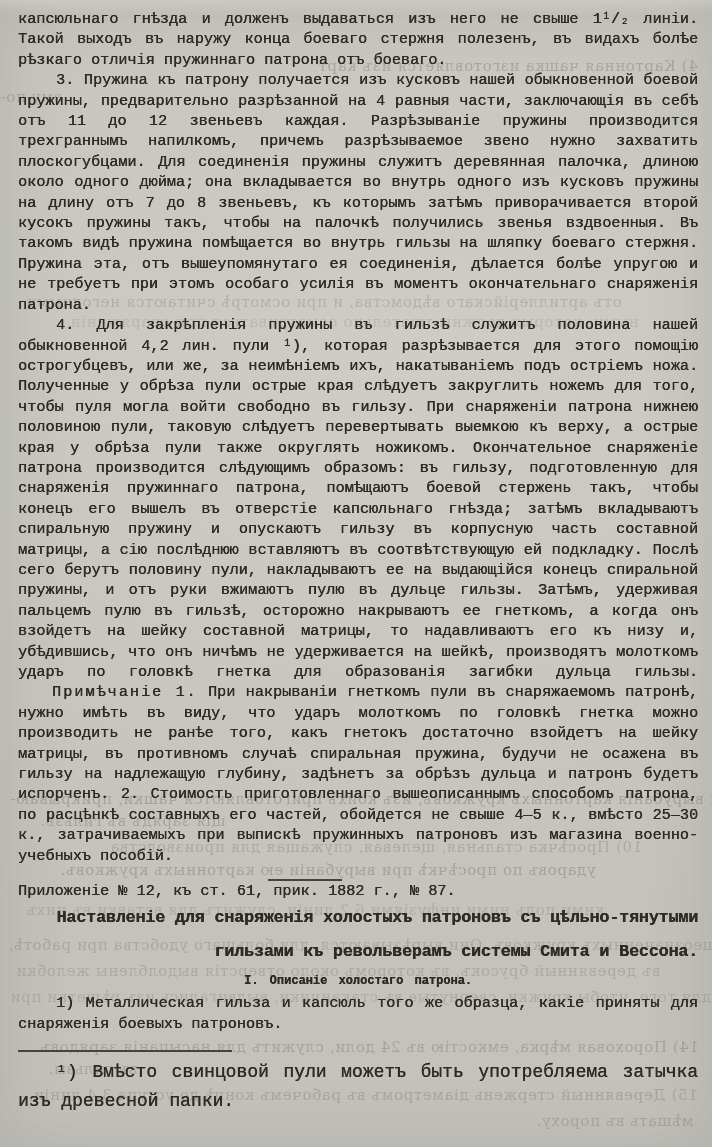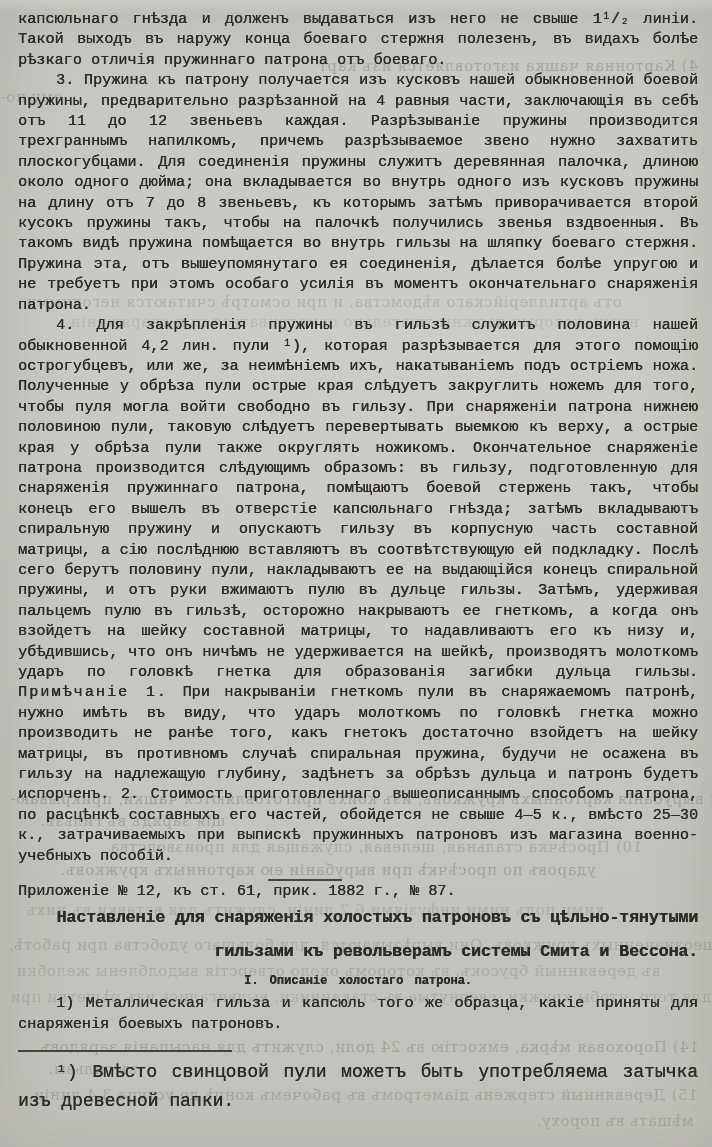--- a/index.html
+++ b/index.html
@@ -28,21 +28,21 @@
   .content{
     position:absolute;left:18px;top:9px;width:680px;z-index:1;
     color:#2d2b26;
     font-size:15.2px;line-height:20.4px;
     text-align:justify;
     text-shadow:0.3px 0 0 currentColor;
     font-family:Liberation Mono, monospace;
   }
   .content p{margin:0;}
   .indent{text-indent:38px;}
-  .note-label{letter-spacing:2px;}
+  .note-label{letter-spacing:2px;margin-left:34px;}
   .section-divider{
     width:74px;height:0;
     border-top:2px solid #45433d;
     margin:13px 0 0 250px;
   }
   .appendix-ref{margin-top:21px;text-align:left;padding-right:24px;}
   .doc-title{
     margin-top:20px;
     font-weight:bold;font-size:16.8px;line-height:34px;letter-spacing:-0.2px;
     text-align:right;text-indent:0;

